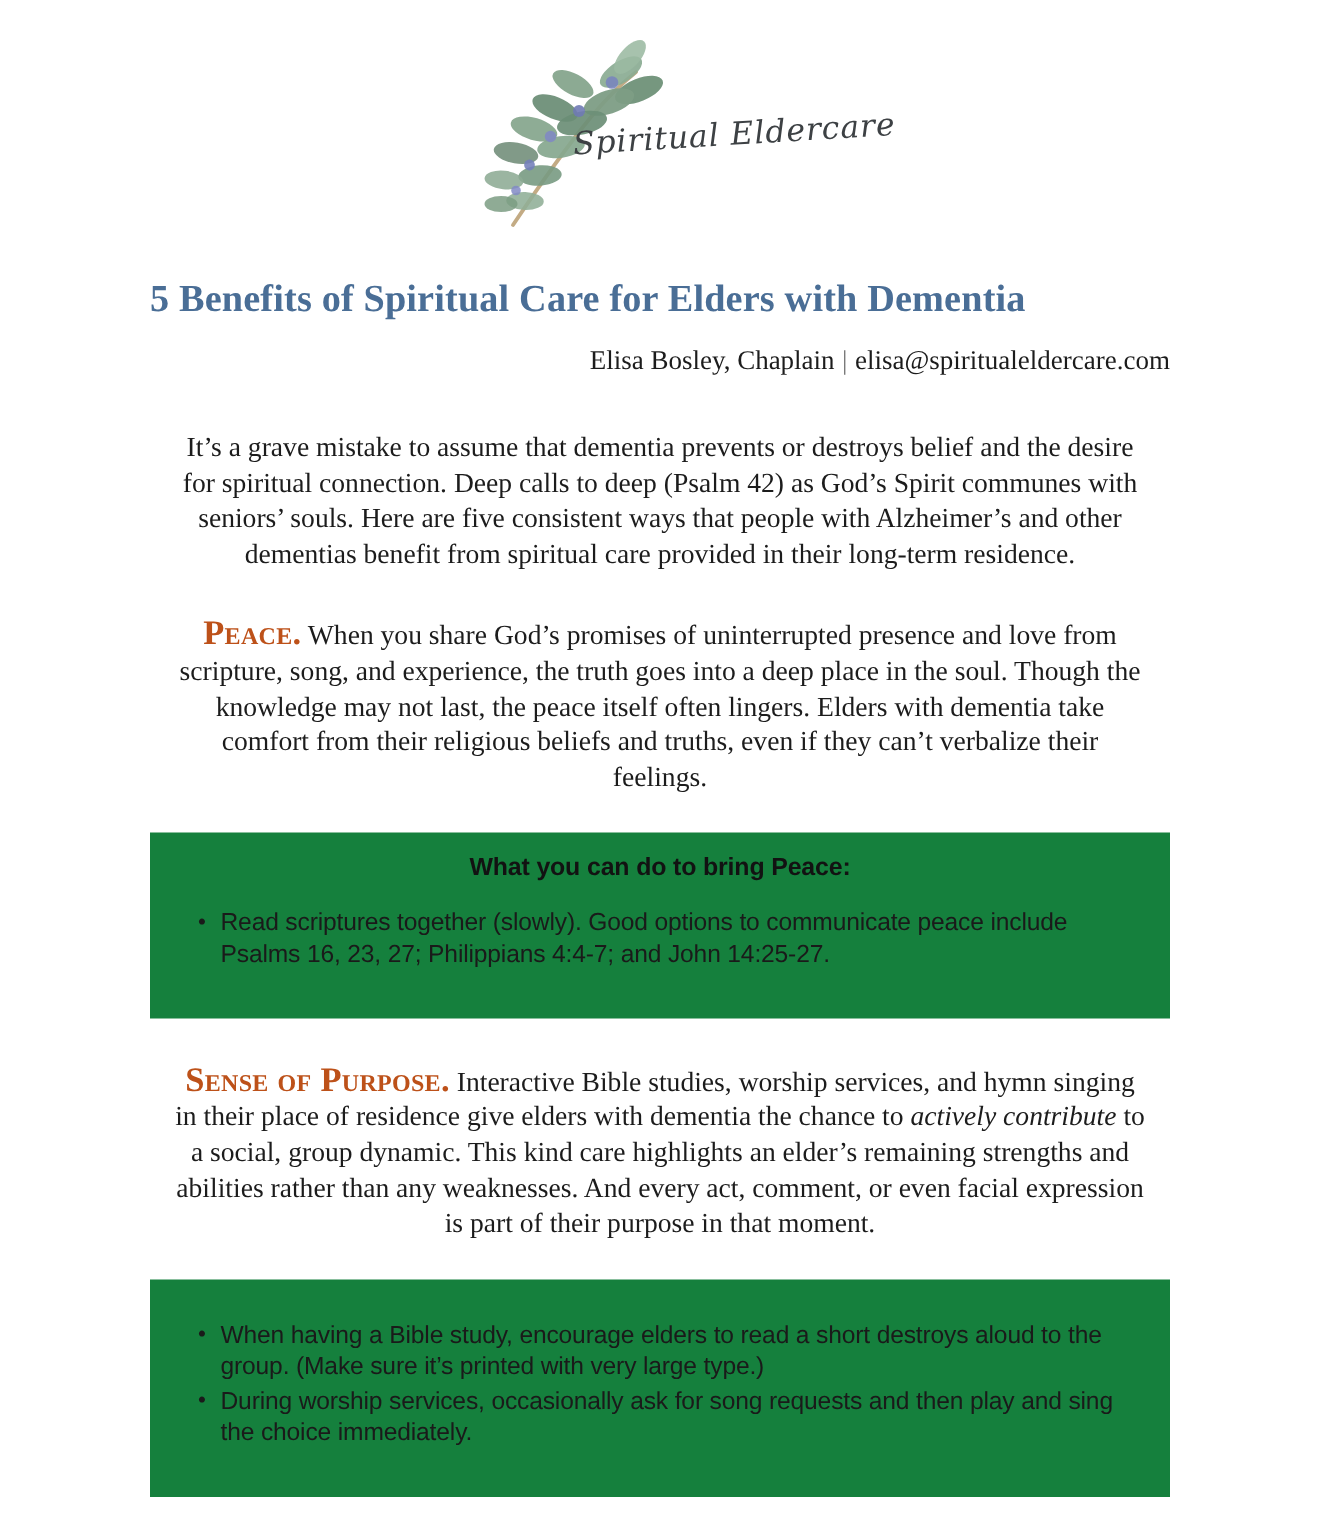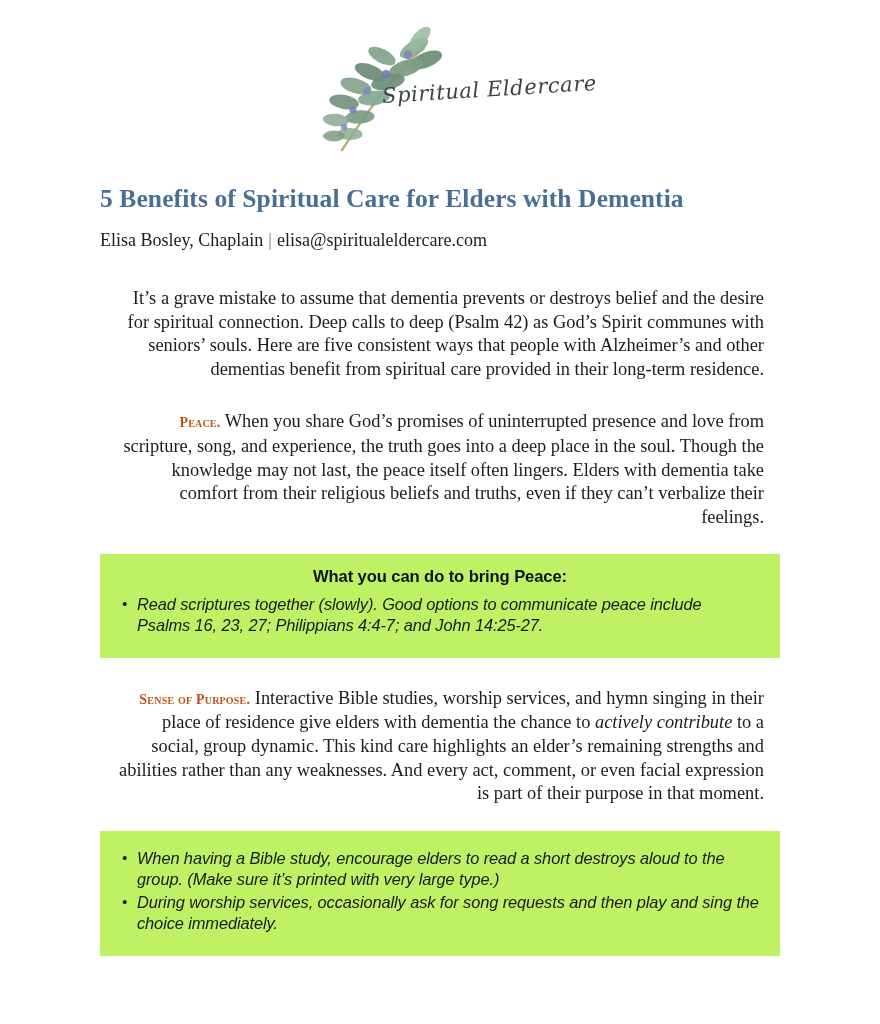--- a/index.html
+++ b/index.html
@@ -55,76 +55,75 @@
   .doc-title {
     color: #4a6e96;
     font-family: "Liberation Serif", serif;
     font-weight: bold;
     font-size: 25.5px;
     letter-spacing: 0.1px;
     margin: 22px 0 0 0;
     line-height: 1.2;
   }
   .byline {
-    text-align: left;
+    text-align: right;
     font-family: "Liberation Serif", serif;
     font-size: 18px;
     color: #1c1c1c;
     margin: 14px 0 0 0;
     line-height: 1.3;
   }
   .byline .sep {
     color: #777;
     padding: 0 5px;
   }
 
   
   .body-para {
     font-family: "Liberation Serif", serif;
     font-size: 18.4px;
     line-height: 23.6px;
     color: #1c1c1c;
     margin: 16px;
-    text-align: right;
+    text-align: center;
   }
   .para-intro { margin-top: 35px; }
   .para-section { margin-top: 29px; }
 
   .lead-in {
     color: #bd5119;
     font-family: "Liberation Serif", serif;
     font-weight: bold;
     font-variant: small-caps;
     letter-spacing: 0.2px;
-    font-size: 14px;
+    font-size: 23px;
   }
   .ital { font-style: italic; }
 
   
   .callout {
-    background: #bef264;
+    background: #15803d;
     margin-top: 25px;
     padding: 12px 16px 16px 16px;
     box-sizing: border-box;
     font-family: "Liberation Sans", sans-serif;
   }
   .callout-heading {
     text-align: center;
     font-weight: bold;
     font-size: 16.6px;
     color: #121212;
     margin: 0 0 3px 0;
     line-height: 1.35;
     letter-spacing: -0.1px;
   }
   .callout-list {
     list-style: none;
-    margin: 5px;
+    margin: 15px;
     padding: 0;
-    font-style: italic;
   }
   .callout-list li {
     position: relative;
     padding-left: 16px;
     font-size: 16.4px;
     line-height: 21.5px;
     color: #1a1a1a;
     margin: 0 0 1px 0;
     letter-spacing: -0.1px;
   }

